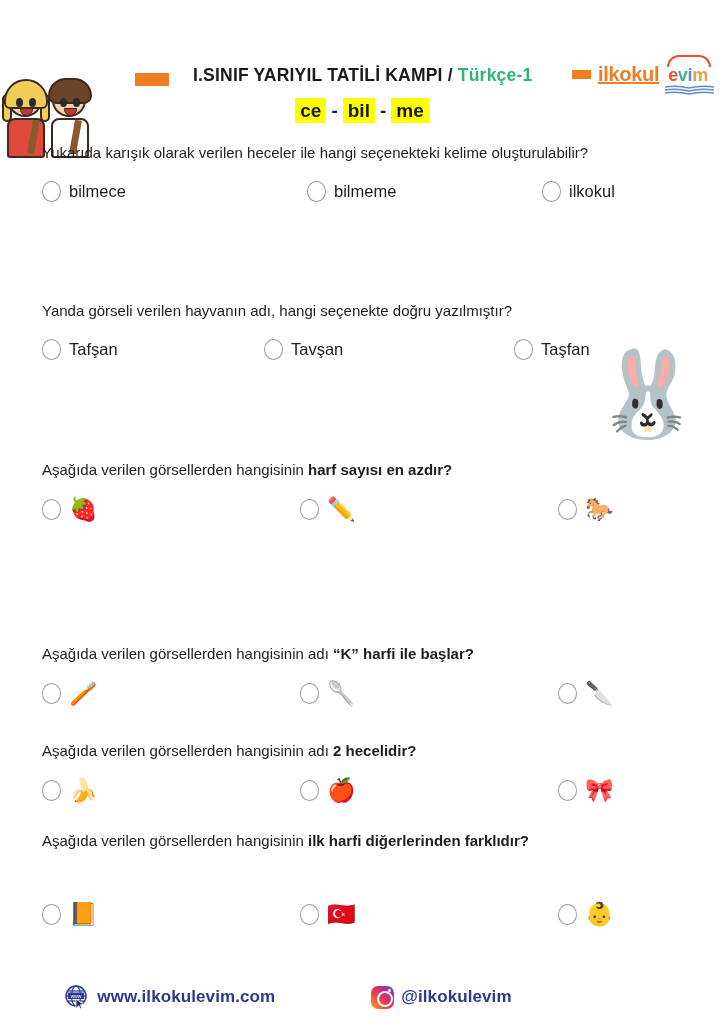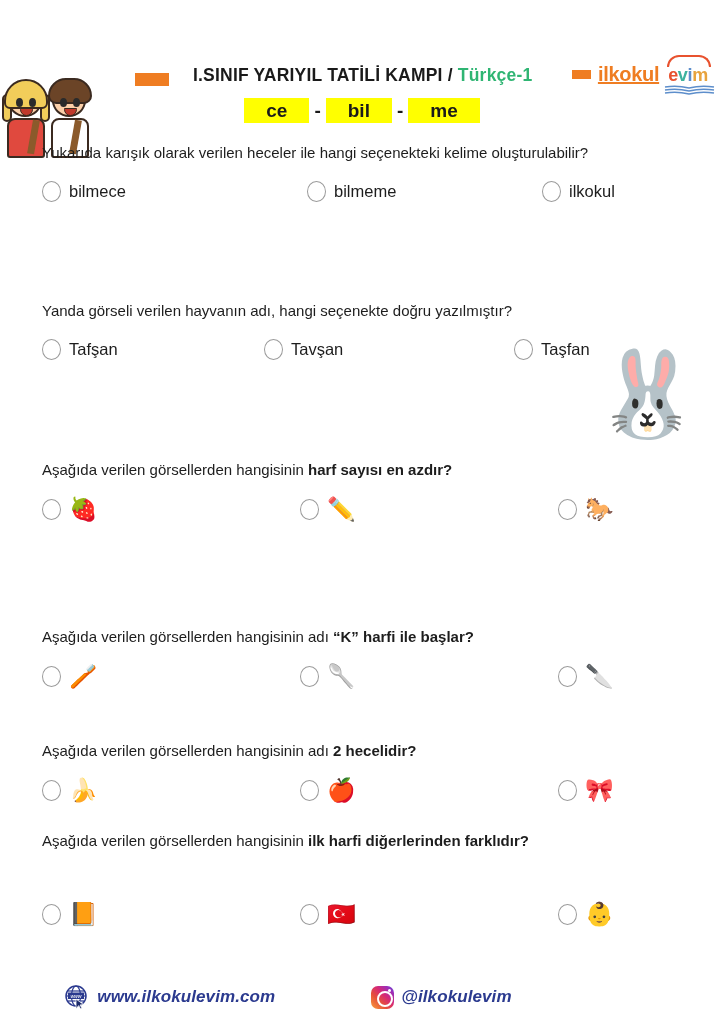--- a/index.html
+++ b/index.html
@@ -81,21 +81,21 @@
   .book {
     position:absolute; bottom:-9px; left:-2px; width:52px; height:10px;
   }
 
   
   .syllables {
     position: absolute; top: 100px; left: 0; width: 724px;
     text-align: center; font-size: 19px; font-weight: 700; color:#1a1a1a;
     font-family: "Liberation Sans", sans-serif;
   }
-  .syl { background: #ffff00; padding: 2px 22px; text-align: right; }
+  .syl { background: #ffff00; padding: 2px 5px; text-align: right; }
   .sep { padding: 0 5px; color: #1a1a1a; }
 
   
   .q { position: absolute; left: 42px; width: 640px; }
   .qtext {
     font-size: 15px; line-height: 25px; color: #1d1d1d;
     font-family: "Liberation Sans", sans-serif; font-weight: 500;
   }
   .qtext b { font-weight: 800; }
   .opts { display: flex; margin-top: 16px; }
@@ -103,21 +103,21 @@
   .radio {
     width: 19px; height: 21px; border: 1.4px solid #9b9b9b; border-radius: 50%;
     background: #fff; flex: none;
   }
   .olabel { font-size: 16.5px; color:#1d1d1d; font-weight:500; }
   .emoji { font-size: 23px; line-height: 1; }
 
   
   .footer {
     position: absolute; bottom: 14px; left: 0; width: 576px;
-    display: flex; justify-content: center; align-items: center; gap: 96px; font-style: italic;
+    display: flex; justify-content: center; align-items: center; gap: 96px;
   }
   .fitem { display:flex; align-items:center; gap:7px; }
   .ftext { font-size: 17px; color: #2b3a8f; font-weight: 600; letter-spacing:.1px; }
   .globe { width: 26px; height: 26px; position: relative; }
   .ig {
     width: 23px; height: 23px; border-radius: 7px;
     background: linear-gradient(45deg,#f9a03c 0%, #e6513b 35%, #d62976 60%, #962fbf 85%, #4f5bd5 100%);
     position: relative; flex: none;
   }
   .ig::after{
@@ -235,21 +235,21 @@
         <div class="radio"></div>
         <span class="emoji">✏️</span>
       </div>
       <div class="opt">
         <div class="radio"></div>
         <span class="emoji">🐎</span>
       </div>
     </div>
   </div>
 
-  <div class="q" id="q4" style="top:624px;">
+  <div class="q" id="q4" style="top:641px;">
     <div class="qtext"><span>Aşağıda verilen görsellerden hangisinin adı </span><b>“K” harfi ile başlar?</b></div>
     <div class="opts">
       <div class="opt" style="width:258px;">
         <div class="radio"></div>
         <span class="emoji">🪥</span>
       </div>
       <div class="opt" style="width:258px;">
         <div class="radio"></div>
         <span class="emoji">🥄</span>
       </div>

